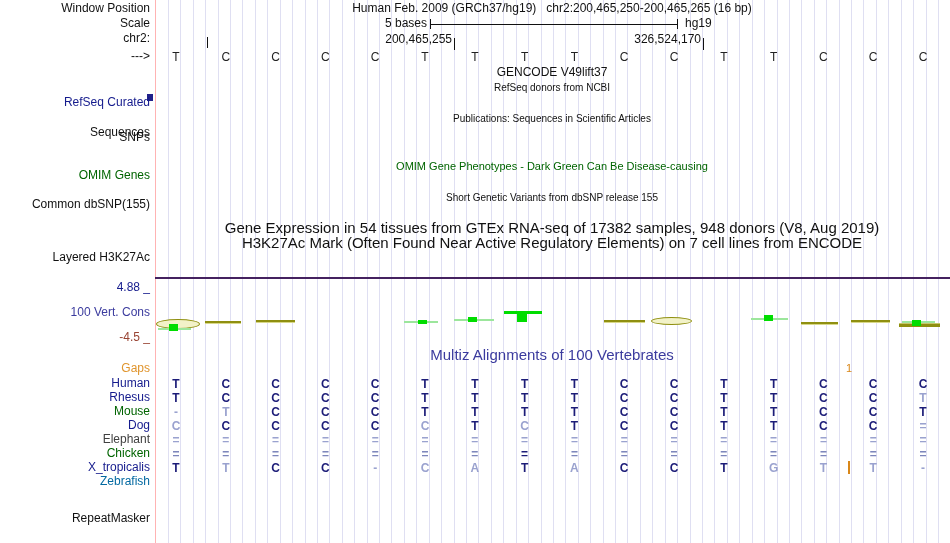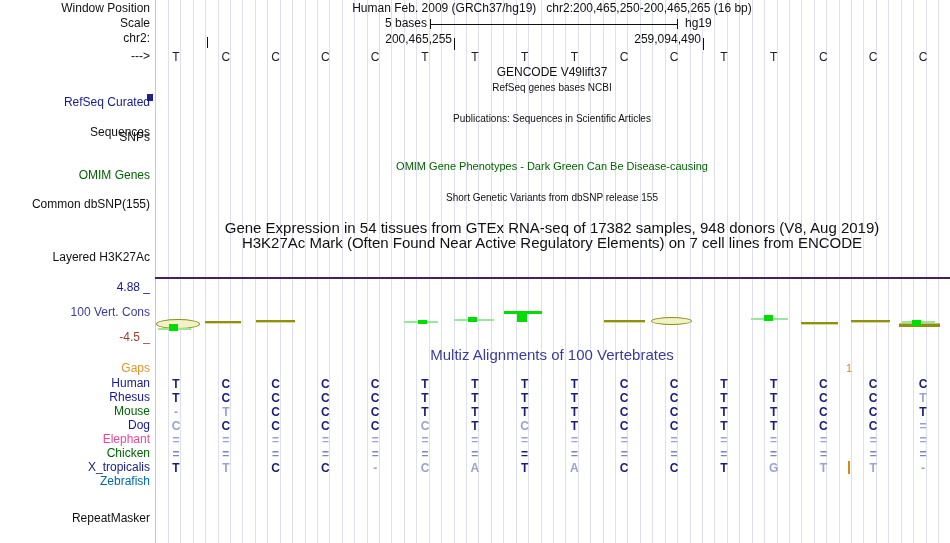--- a/index.html
+++ b/index.html
@@ -111,21 +111,21 @@
 
   <div class="abs rlab" style="top:17px">Scale</div>
   <div class="abs" style="top:17px;right:523px">5 bases</div>
   <div class="ruler" style="left:430px;top:24px;width:247px"></div>
   <div class="vtick" style="left:430px;top:19px;height:10px"></div>
   <div class="vtick" style="left:677px;top:19px;height:10px"></div>
   <div class="abs" style="top:17px;left:685px">hg19</div>
 
   <div class="abs rlab" style="top:32px">chr2:</div>
   <div class="abs" style="top:33px;right:498px">200,465,255</div>
-  <div class="abs" style="top:33px;right:249px">259,094,490</div>
+  <div class="abs" style="top:33px;right:249px">326,524,170</div>
   <div class="vtick" style="left:207px;top:37px;height:11px"></div>
   <div class="vtick" style="left:454px;top:38px;height:12px"></div>
   <div class="vtick" style="left:703px;top:38px;height:12px"></div>
 
   <div class="abs rlab" style="top:50px">---&gt;</div>
   <div id="refbase-layer">
       <div class="refbase" style="left: 176px; top: 50px;">T</div>
       <div class="refbase" style="left: 225.8px; top: 50px;">C</div>
       <div class="refbase" style="left: 275.6px; top: 50px;">C</div>
       <div class="refbase" style="left: 325.4px; top: 50px;">C</div>
@@ -137,21 +137,21 @@
       <div class="refbase" style="left: 624.2px; top: 50px;">C</div>
       <div class="refbase" style="left: 674px; top: 50px;">C</div>
       <div class="refbase" style="left: 723.8px; top: 50px;">T</div>
       <div class="refbase" style="left: 773.6px; top: 50px;">T</div>
       <div class="refbase" style="left: 823.4px; top: 50px;">C</div>
       <div class="refbase" style="left: 873.2px; top: 50px;">C</div>
       <div class="refbase" style="left: 923px; top: 50px;">C</div>
     </div>
 
   <div class="abs ctr" style="top:66px">GENCODE V49lift37</div>
-  <div class="abs ctr small" style="top:81px">RefSeq genes bases NCBI</div>
+  <div class="abs ctr small" style="top:81px">RefSeq donors from NCBI</div>
   <div class="refseqbox"></div>
   <div class="abs rlab navy" style="top:96px">RefSeq Curated</div>
   <div class="abs rlab" style="top:126px">Sequences</div>
   <div class="abs rlab" style="top:131px">SNPs</div>
   <div class="abs ctr small" style="top:112px">Publications: Sequences in Scientific Articles</div>
   <div class="abs rlab dgreen" style="top:169px">OMIM Genes</div>
   <div class="abs ctr dgreen" style="top:160px;font-size:11px">OMIM Gene Phenotypes - Dark Green Can Be Disease-causing</div>
   <div class="abs rlab" style="top:198px">Common dbSNP(155)</div>
   <div class="abs ctr small" style="top:191px">Short Genetic Variants from dbSNP release 155</div>
   <div class="abs ctr mid" style="top:221px">Gene Expression in 54 tissues from GTEx RNA-seq of 17382 samples, 948 donors (V8, Aug 2019)</div>
@@ -249,21 +249,21 @@
       <div class="alncell sd" style="left: 474.8px; top: 419px;">T</div>
       <div class="alncell sl" style="left: 524.6px; top: 419px;">C</div>
       <div class="alncell sd" style="left: 574.4px; top: 419px;">T</div>
       <div class="alncell sd" style="left: 624.2px; top: 419px;">C</div>
       <div class="alncell sd" style="left: 674px; top: 419px;">C</div>
       <div class="alncell sd" style="left: 723.8px; top: 419px;">T</div>
       <div class="alncell sd" style="left: 773.6px; top: 419px;">T</div>
       <div class="alncell sd" style="left: 823.4px; top: 419px;">C</div>
       <div class="alncell sd" style="left: 873.2px; top: 419px;">C</div>
       <div class="alncell sl" style="left: 923px; top: 419px;">=</div>
-      <div class="splabel" style="top: 433px; color: #ec4899;">Elephant</div>
+      <div class="splabel" style="top: 433px; color: #404040;">Elephant</div>
       <div class="alncell sl" style="left: 176px; top: 433px;">=</div>
       <div class="alncell sl" style="left: 225.8px; top: 433px;">=</div>
       <div class="alncell sl" style="left: 275.6px; top: 433px;">=</div>
       <div class="alncell sl" style="left: 325.4px; top: 433px;">=</div>
       <div class="alncell sl" style="left: 375.2px; top: 433px;">=</div>
       <div class="alncell sl" style="left: 425px; top: 433px;">=</div>
       <div class="alncell sl" style="left: 474.8px; top: 433px;">=</div>
       <div class="alncell sl" style="left: 524.6px; top: 433px;">=</div>
       <div class="alncell sl" style="left: 574.4px; top: 433px;">=</div>
       <div class="alncell sl" style="left: 624.2px; top: 433px;">=</div>

